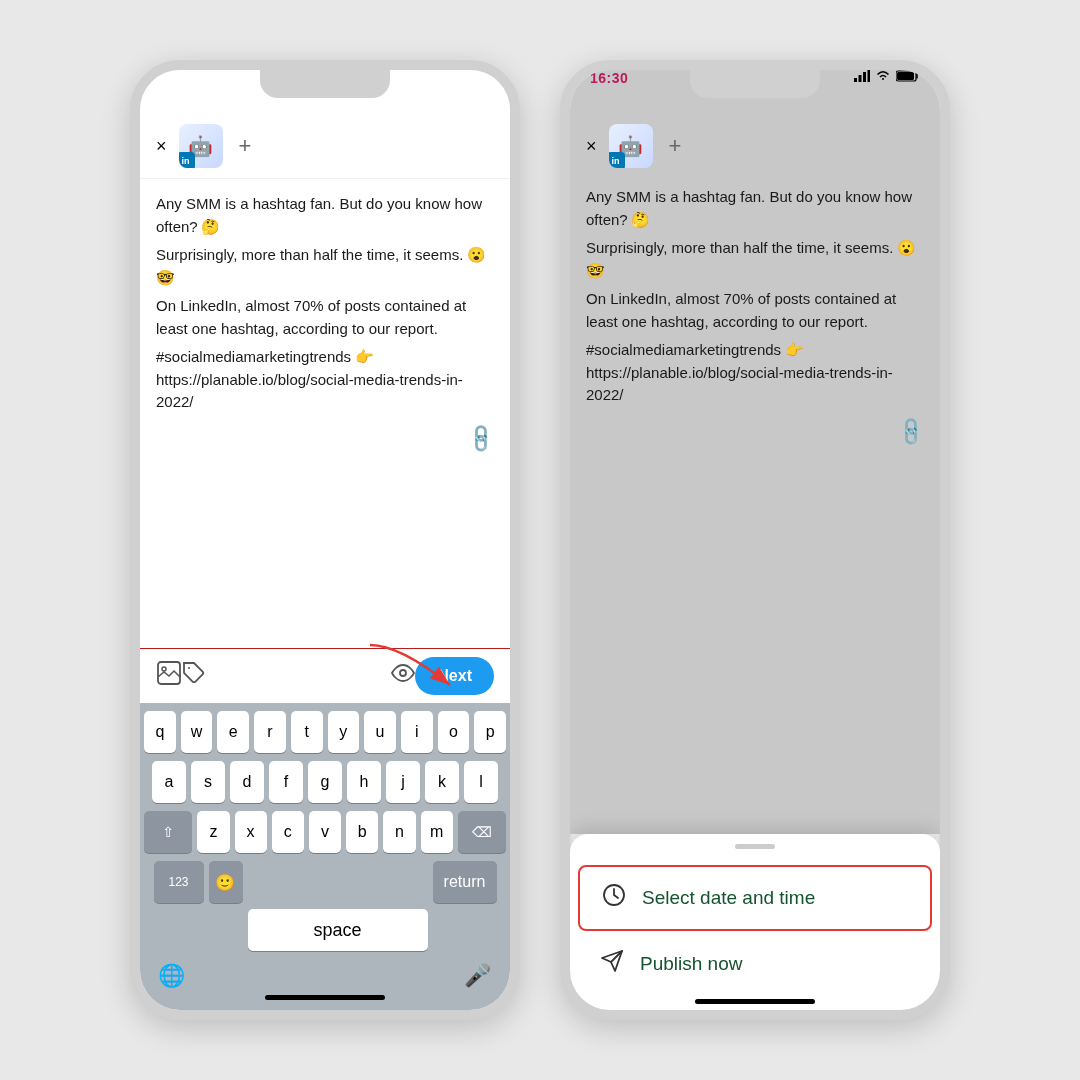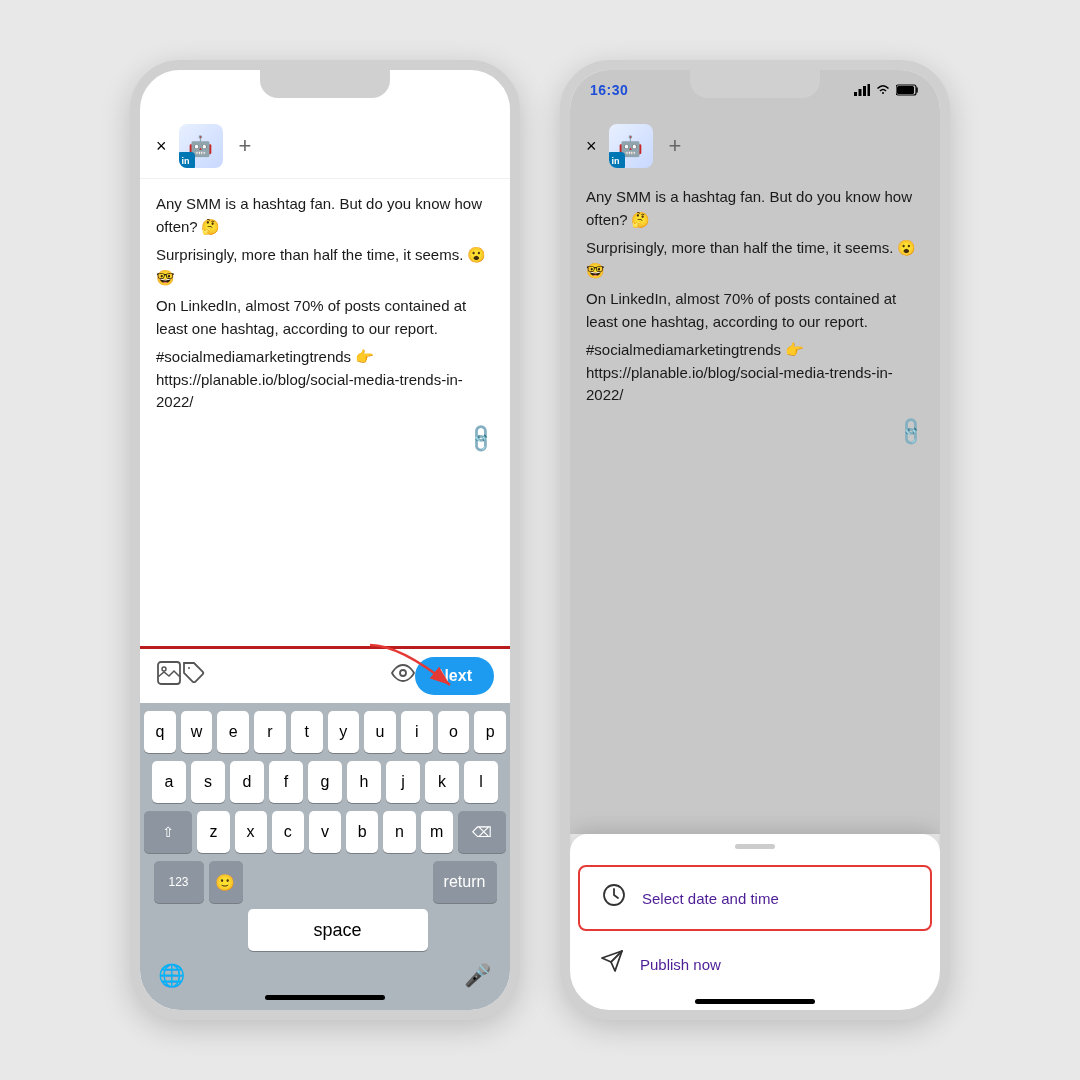--- a/index.html
+++ b/index.html
@@ -38,26 +38,26 @@
       top: 0;
       left: 50%;
       transform: translateX(-50%);
       z-index: 10;
     }
 
     
     .status-bar {
       height: 44px;
       display: flex;
-      align-items: center;
+      align-items: flex-start;
       justify-content: space-between;
       padding: 0 20px 4px;
       font-size: 13px;
       font-weight: 600;
-      color: #1d4ed8;
+      color: #be185d;
     }
 
     .status-bar-left { font-size: 14px; font-weight: 700; letter-spacing: 0.5px; }
     .status-bar-right { display: flex; gap: 5px; align-items: center; font-size: 11px; }
 
     
     .screen {
       flex: 1;
       background: #fff;
       display: flex;
@@ -134,21 +134,21 @@
       display: flex;
       justify-content: flex-end;
       padding: 4px 0 8px;
     }
 
     
     .toolbar {
       display: flex;
       align-items: center;
       padding: 8px 16px;
-      border-top: 3px solid #b91c1c;
+      border-top: 1px solid #b91c1c;
     }
 
     .toolbar-icon {
       font-size: 22px;
       color: #555;
       cursor: pointer;
     }
 
     .toolbar-spacer { flex: 1; }
 
@@ -223,22 +223,22 @@
       background: #ccc;
       border-radius: 3px;
       margin: 10px auto 16px;
     }
 
     .sheet-option {
       display: flex;
       align-items: center;
       gap: 16px;
       padding: 16px 22px;
-      font-size: 15px;
-      color: #4c1d95;
+      font-size: 19px;
+      color: #14532d;
       cursor: pointer;
       border-radius: 8px;
       margin: 2px 8px;
     }
 
     .sheet-option-highlighted {
       border: 2px solid #e53935;
       border-radius: 8px;
     }
 

